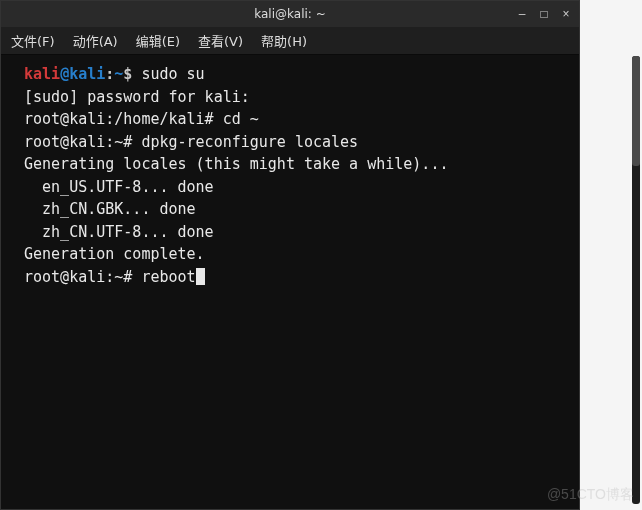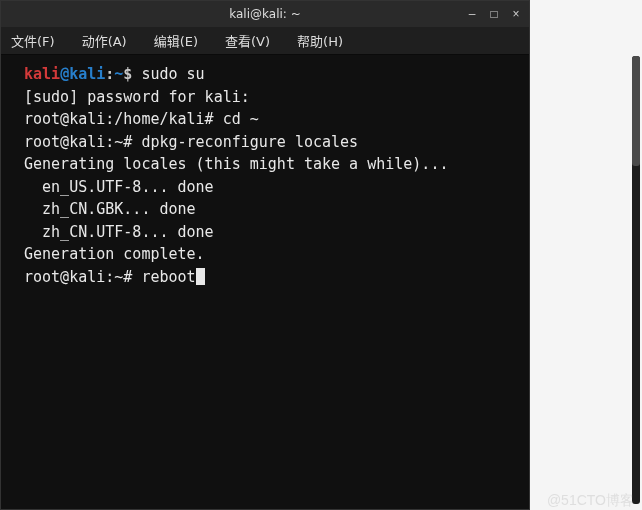--- a/index.html
+++ b/index.html
@@ -9,21 +9,21 @@
     }
     body {
       font-family: "DejaVu Sans Mono", "Liberation Mono", monospace;
       background: #f5f5f5;
       width: 642px;
       height: 510px;
       overflow: hidden;
       position: relative;
     }
     .window {
-      width: 530px;
+      width: 580px;
       height: 510px;
       background: #0c4a6e;
       display: flex;
       flex-direction: column;
       border: 1px solid #333;
     }
     .titlebar {
       background: #2a2a2a;
       height: 26px;
       display: flex;
@@ -53,21 +53,21 @@
       width: 14px;
       text-align: center;
       cursor: pointer;
     }
     .menubar {
       background: #1f1f1f;
       height: 28px;
       display: flex;
       align-items: center;
       padding-left: 10px;
-      gap: 27px;
+      gap: 18px;
       color: #ddd;
       font-family: "DejaVu Sans", "Noto Sans CJK SC", sans-serif;
       font-size: 13px;
       border-bottom: 1px solid #0a0a0a;
     }
     .menuitem {
       cursor: pointer;
     }
     .terminal {
       flex: 1;
@@ -114,21 +114,21 @@
       display: inline-block;
       width: 9px;
       height: 17px;
       background: #e8e8e8;
       vertical-align: text-bottom;
       margin-bottom: 1px;
     }
     .watermark {
       position: absolute;
       right: 8px;
-      bottom: 0;
+      bottom: 6px;
       color: rgba(180,180,180,0.35);
       font-family: "Microsoft YaHei", sans-serif;
       font-size: 14px;
       pointer-events: none;
     }
   </style>
 </head>
 <body>
 
 <div class="window">

